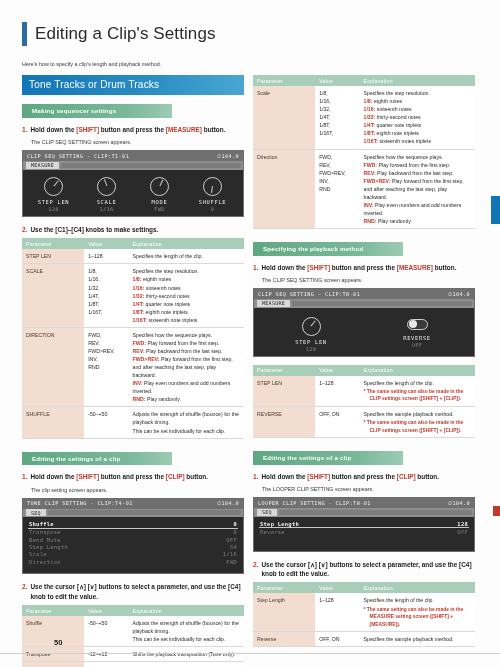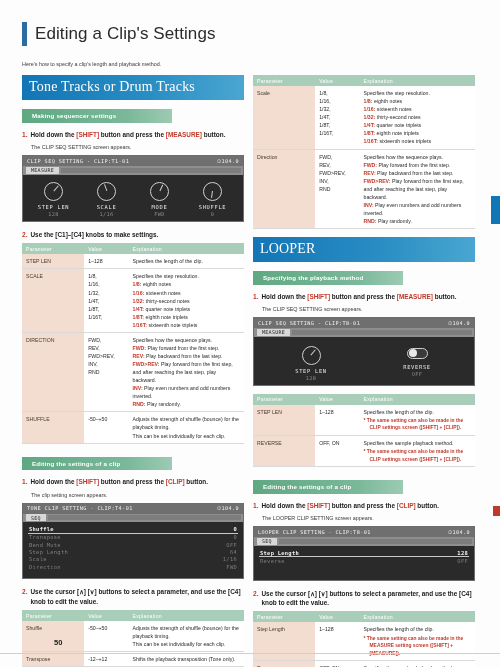--- a/index.html
+++ b/index.html
@@ -27,25 +27,24 @@
   .intro { font-size: 5.4px; color: #3a3a3a; margin-bottom: 7px; line-height: 1.5; }
 
   
   .cols { display: flex; gap: 9px; }
   .col { width: 222px; }
 
   
   .sec-blue {
     background: linear-gradient(90deg,#1275b6 0%, #2b8fc4 60%, #4aa6d1 100%);
     color: #ffffff;
-    font-size: 14px;
+    font-size: 10px;
     padding: 4px 7px 5px 7px;
     margin-bottom: 4px;
     letter-spacing: 0.2px;
-    font-family: Liberation Serif, serif;
   }
   .sec-blue.looper { margin-top: 4px; }
 
   
   .sec-green {
     background: linear-gradient(90deg,#5fa882 0%, #7ab89a 70%, #9ccbb3 100%);
     color: #ffffff;
     font-size: 6.2px;
     font-weight: bold;
     padding: 3px 6px 3.5px 10px;
@@ -411,21 +410,20 @@
                 <div><span class="em">FWD:</span> Play forward from the first step.</div>
                 <div><span class="em">REV:</span> Play backward from the last step.</div>
                 <div><span class="em">FWD&gt;REV:</span> Play forward from the first step, and after reaching the last step, play backward.</div>
                 <div><span class="em">INV:</span> Play even numbers and odd numbers inverted.</div>
                 <div><span class="em">RND:</span> Play randomly.</div>
               </td>
             </tr>
           </tbody>
       </table>
 
-      <div class="sec-blue looper">LOOPER</div>
 
       <div class="sec-green">Specifying the playback method</div>
 
       <div class="step">
         <div class="step-num">1.</div>
         <div class="step-text"><span>Hold down the </span><span class="key">[SHIFT]</span><span> button and press the </span><span class="key">[MEASURE]</span><span> button.</span></div>
       </div>
       <div class="note">The CLIP SEQ SETTING screen appears.</div>
 
       

